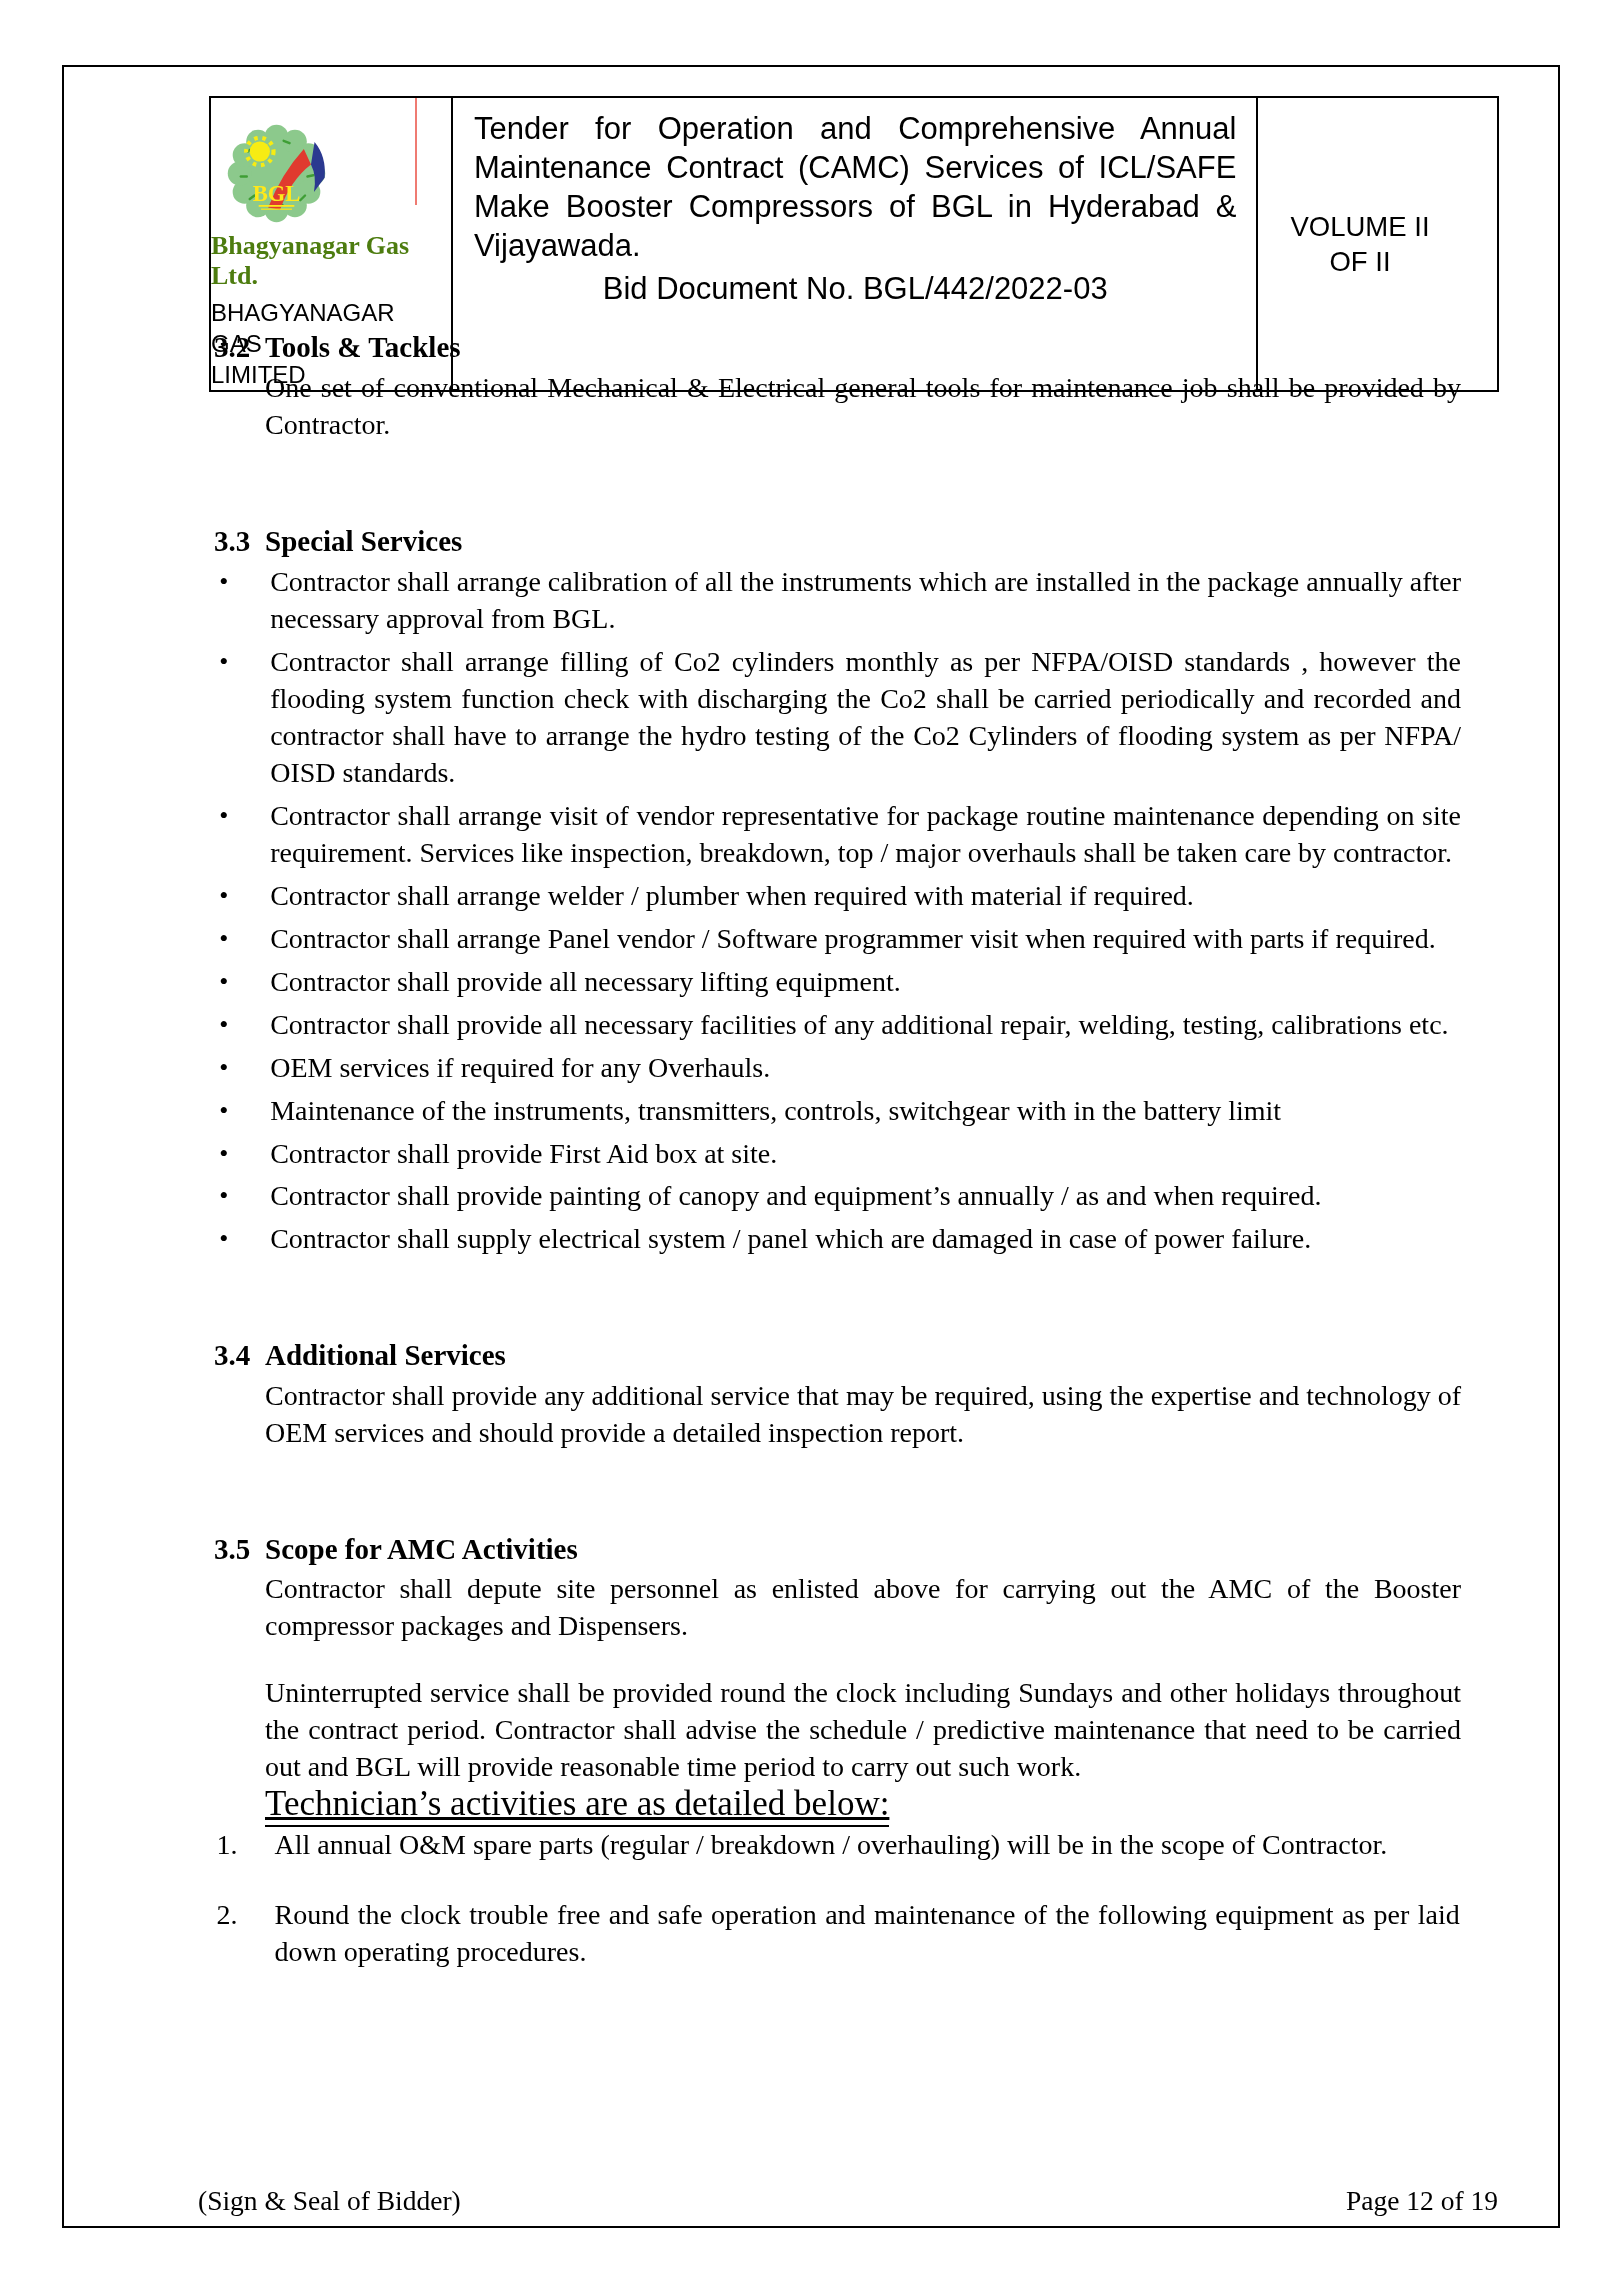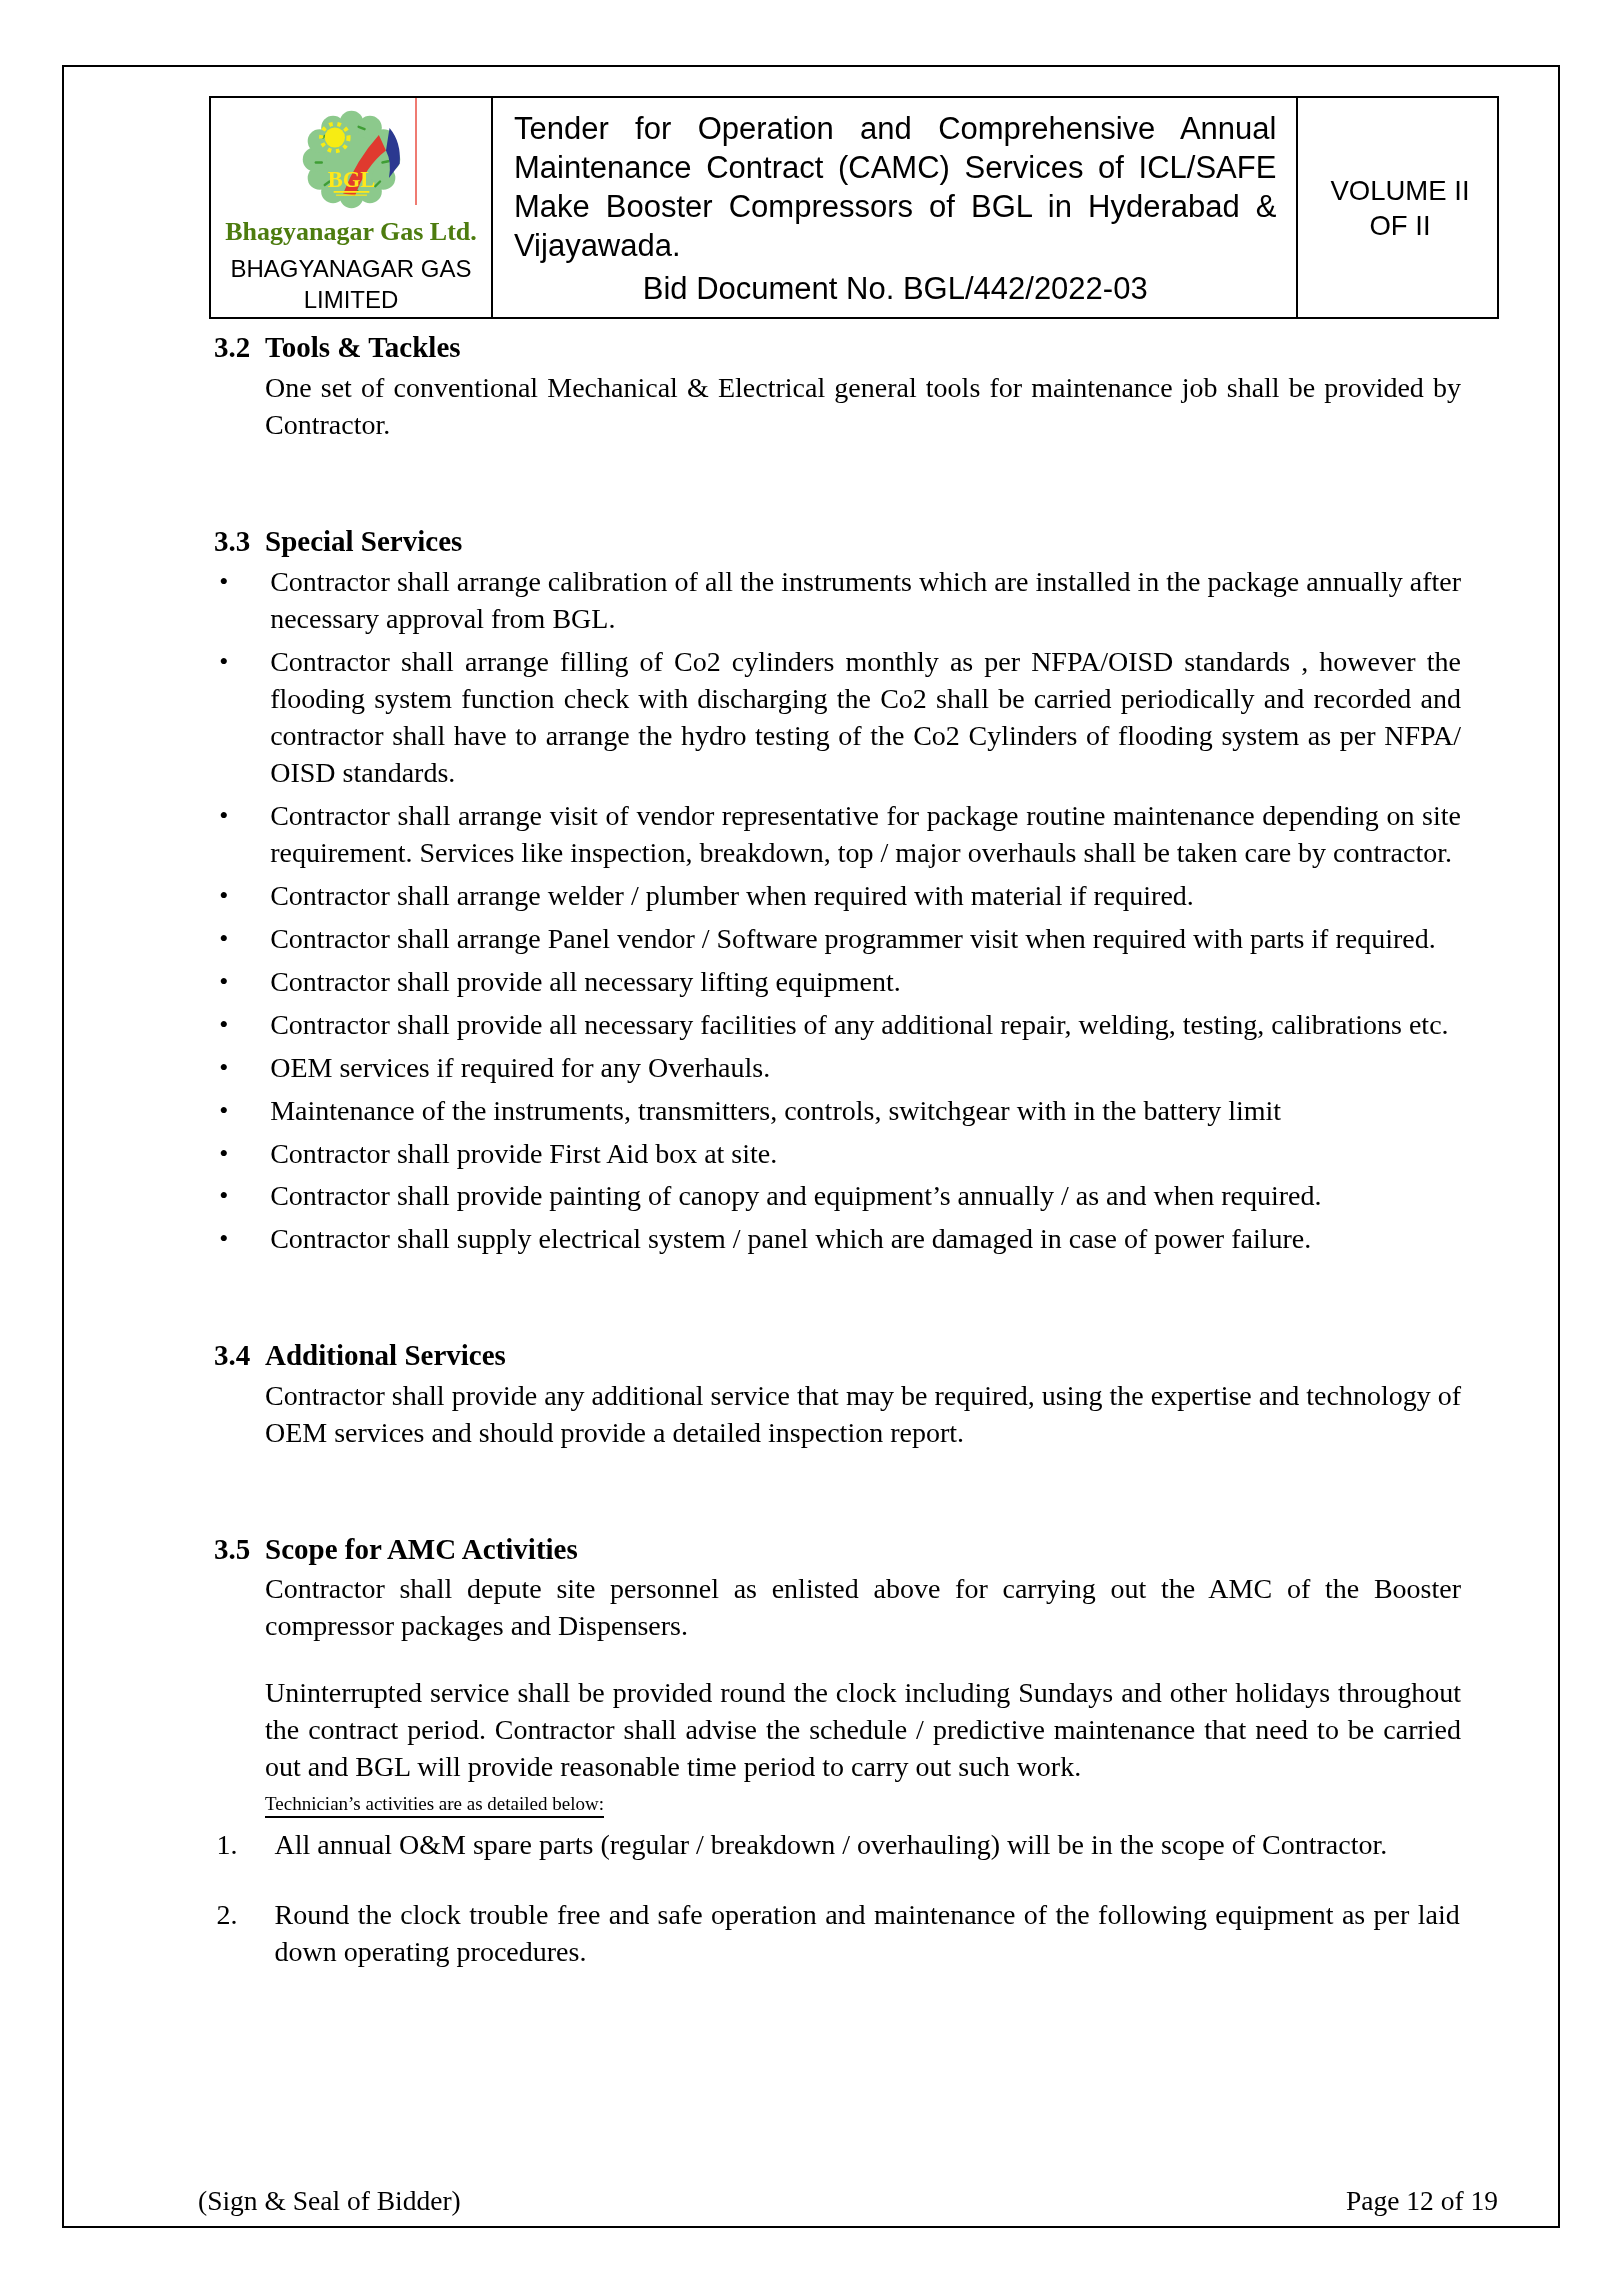--- a/index.html
+++ b/index.html
@@ -21,25 +21,24 @@
   .doc-header{
     position:absolute;left:145px;top:29.4px;
     width:1290px;
     display:flex;
     border:2px solid #000;
     box-sizing:border-box;
     background:#fff;
   }
   .cell{box-sizing:border-box;}
   .logo-cell{
-    width:282px;flex:none;
+    width:242px;flex:none;
     border-right:2px solid #000;
     position:relative;
-    text-align:center;
-    padding-top:5px;
+    padding-top:19px;
   }
   .red-divider{
     position:absolute;top:0;left:204px;
     width:2px;height:107px;
     background:#ef7b72;
   }
   .logo-caption{
     font-family:"Liberation Serif", serif;
     font-weight:bold;
     color:#4d7c0f;
@@ -94,21 +93,21 @@
     font-size:28px;line-height:37px;
   }
   ul.bullets .mark{
     width:51px;flex:none;
     padding-left:5.2px;
     font-size:26px;
   }
   ul.bullets .txt{flex:1;text-align:justify;}
   .underline-note{
     margin:0 0 3.9px 51px;
-    font-size:19px;line-height:37px;
+    font-size:35px;line-height:37px;text-decoration:underline;
   }
   .underline-note span{
     border-bottom:2.6px solid #000;
     padding-bottom:1.3px;
   }
   ol.numbered{list-style:none;margin:0;padding:0;}
   ol.numbered li{
     display:flex;
     font-size:28px;line-height:37px;
   }

